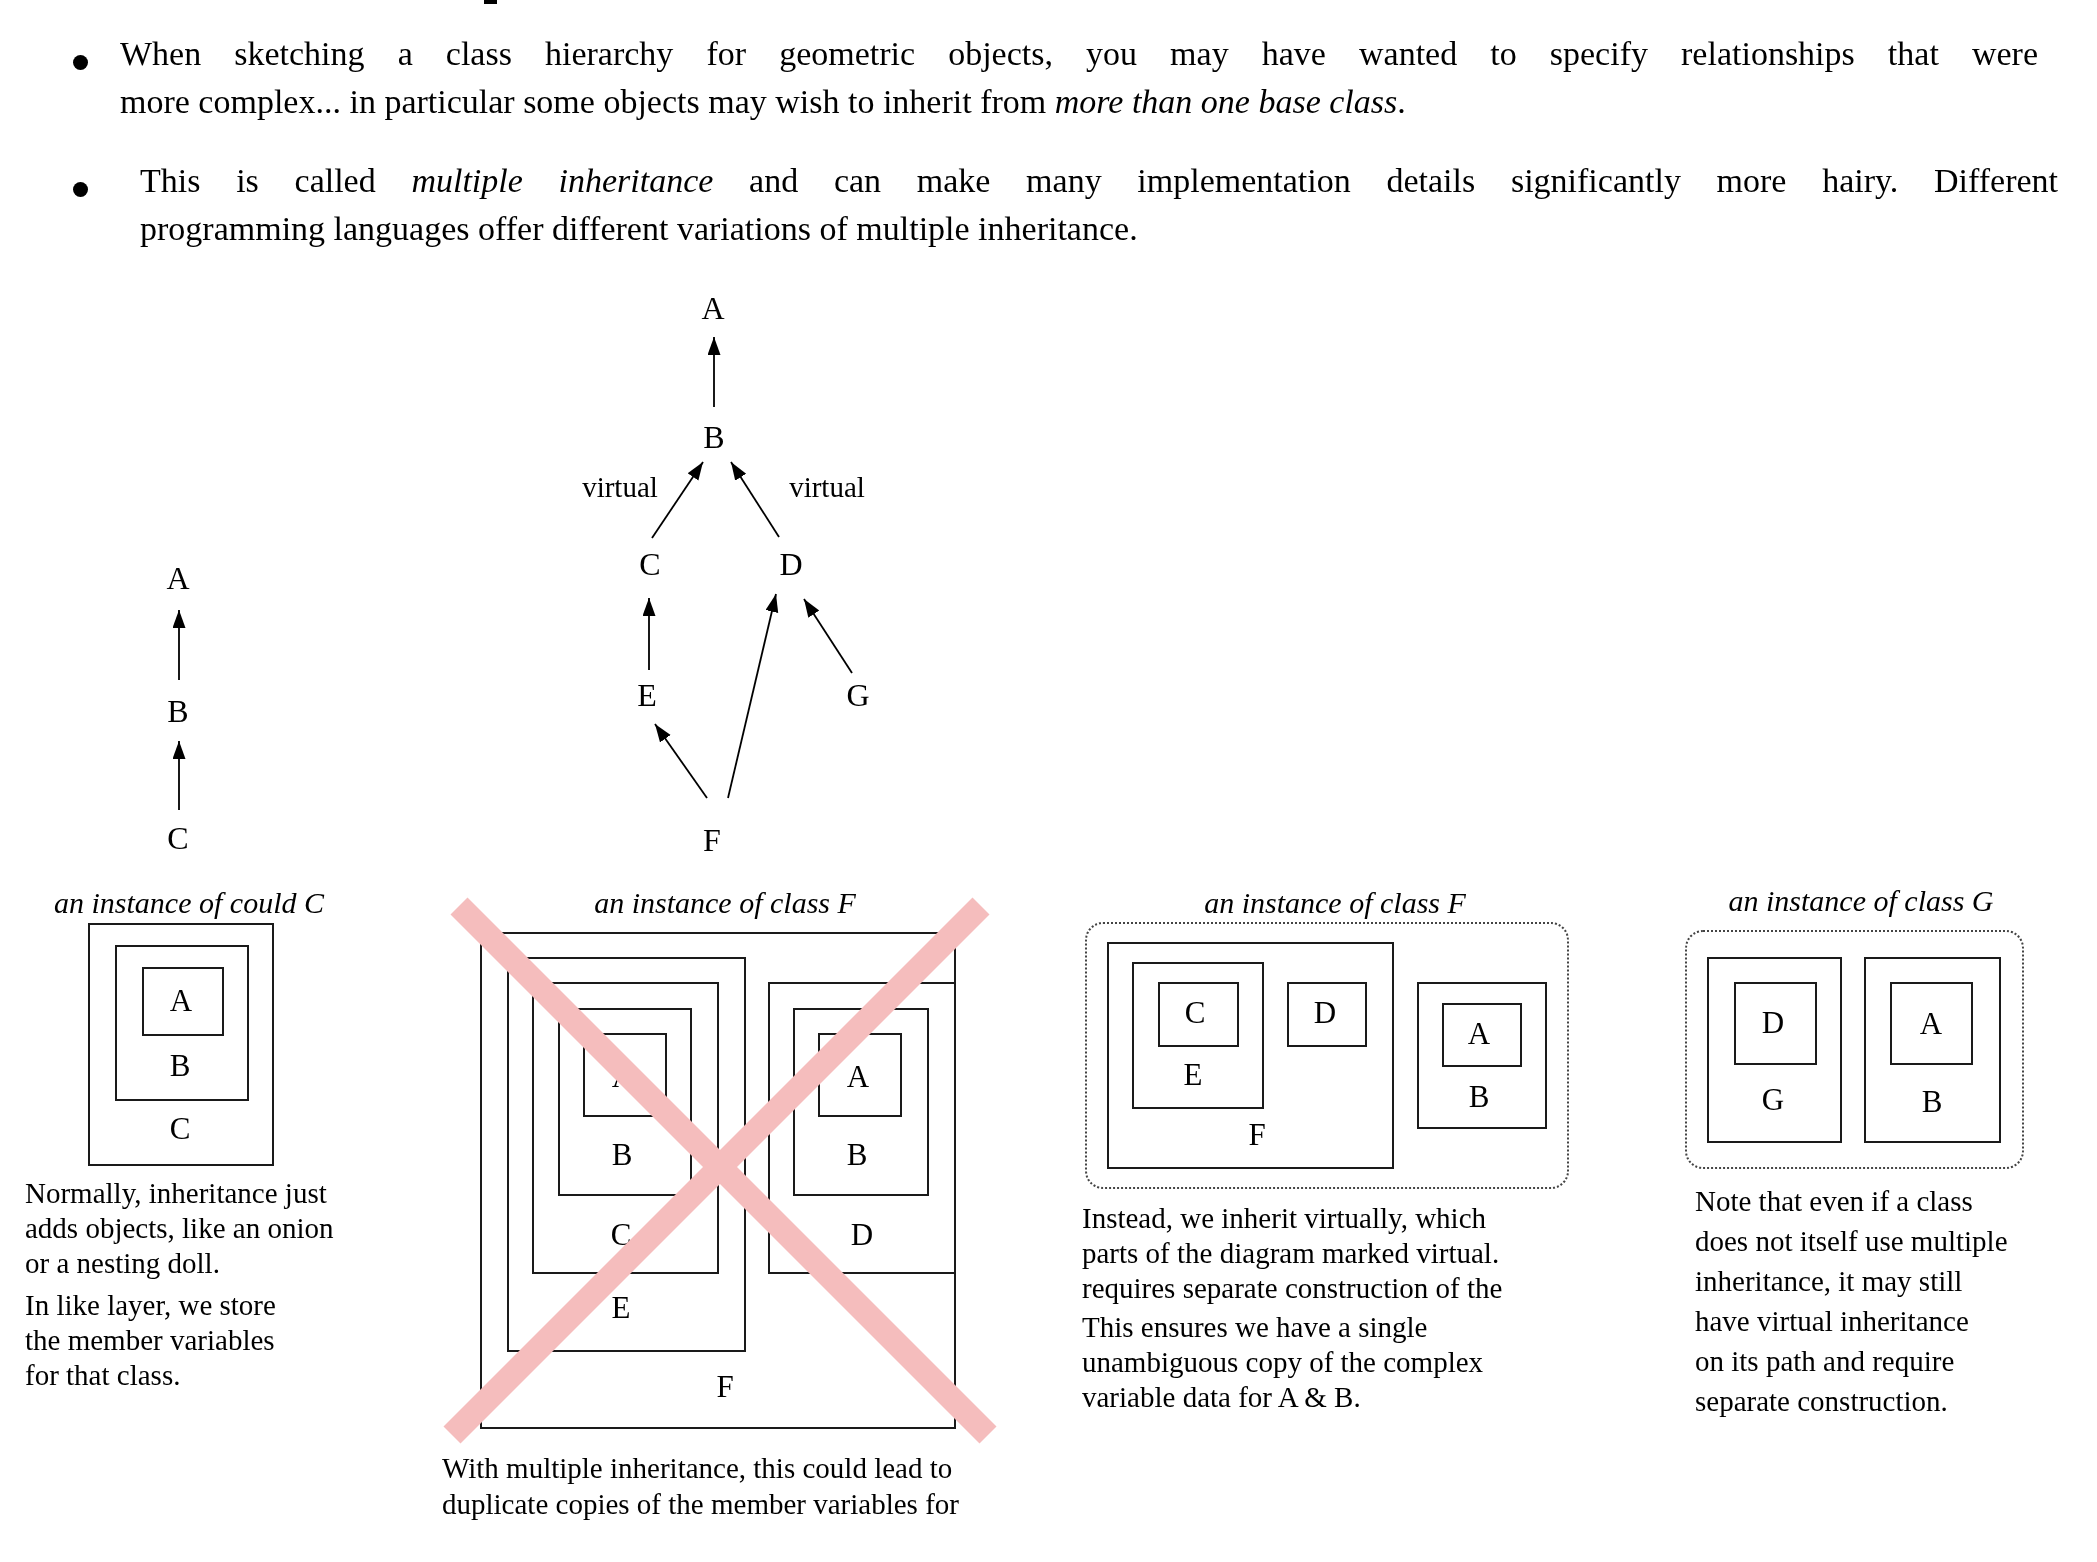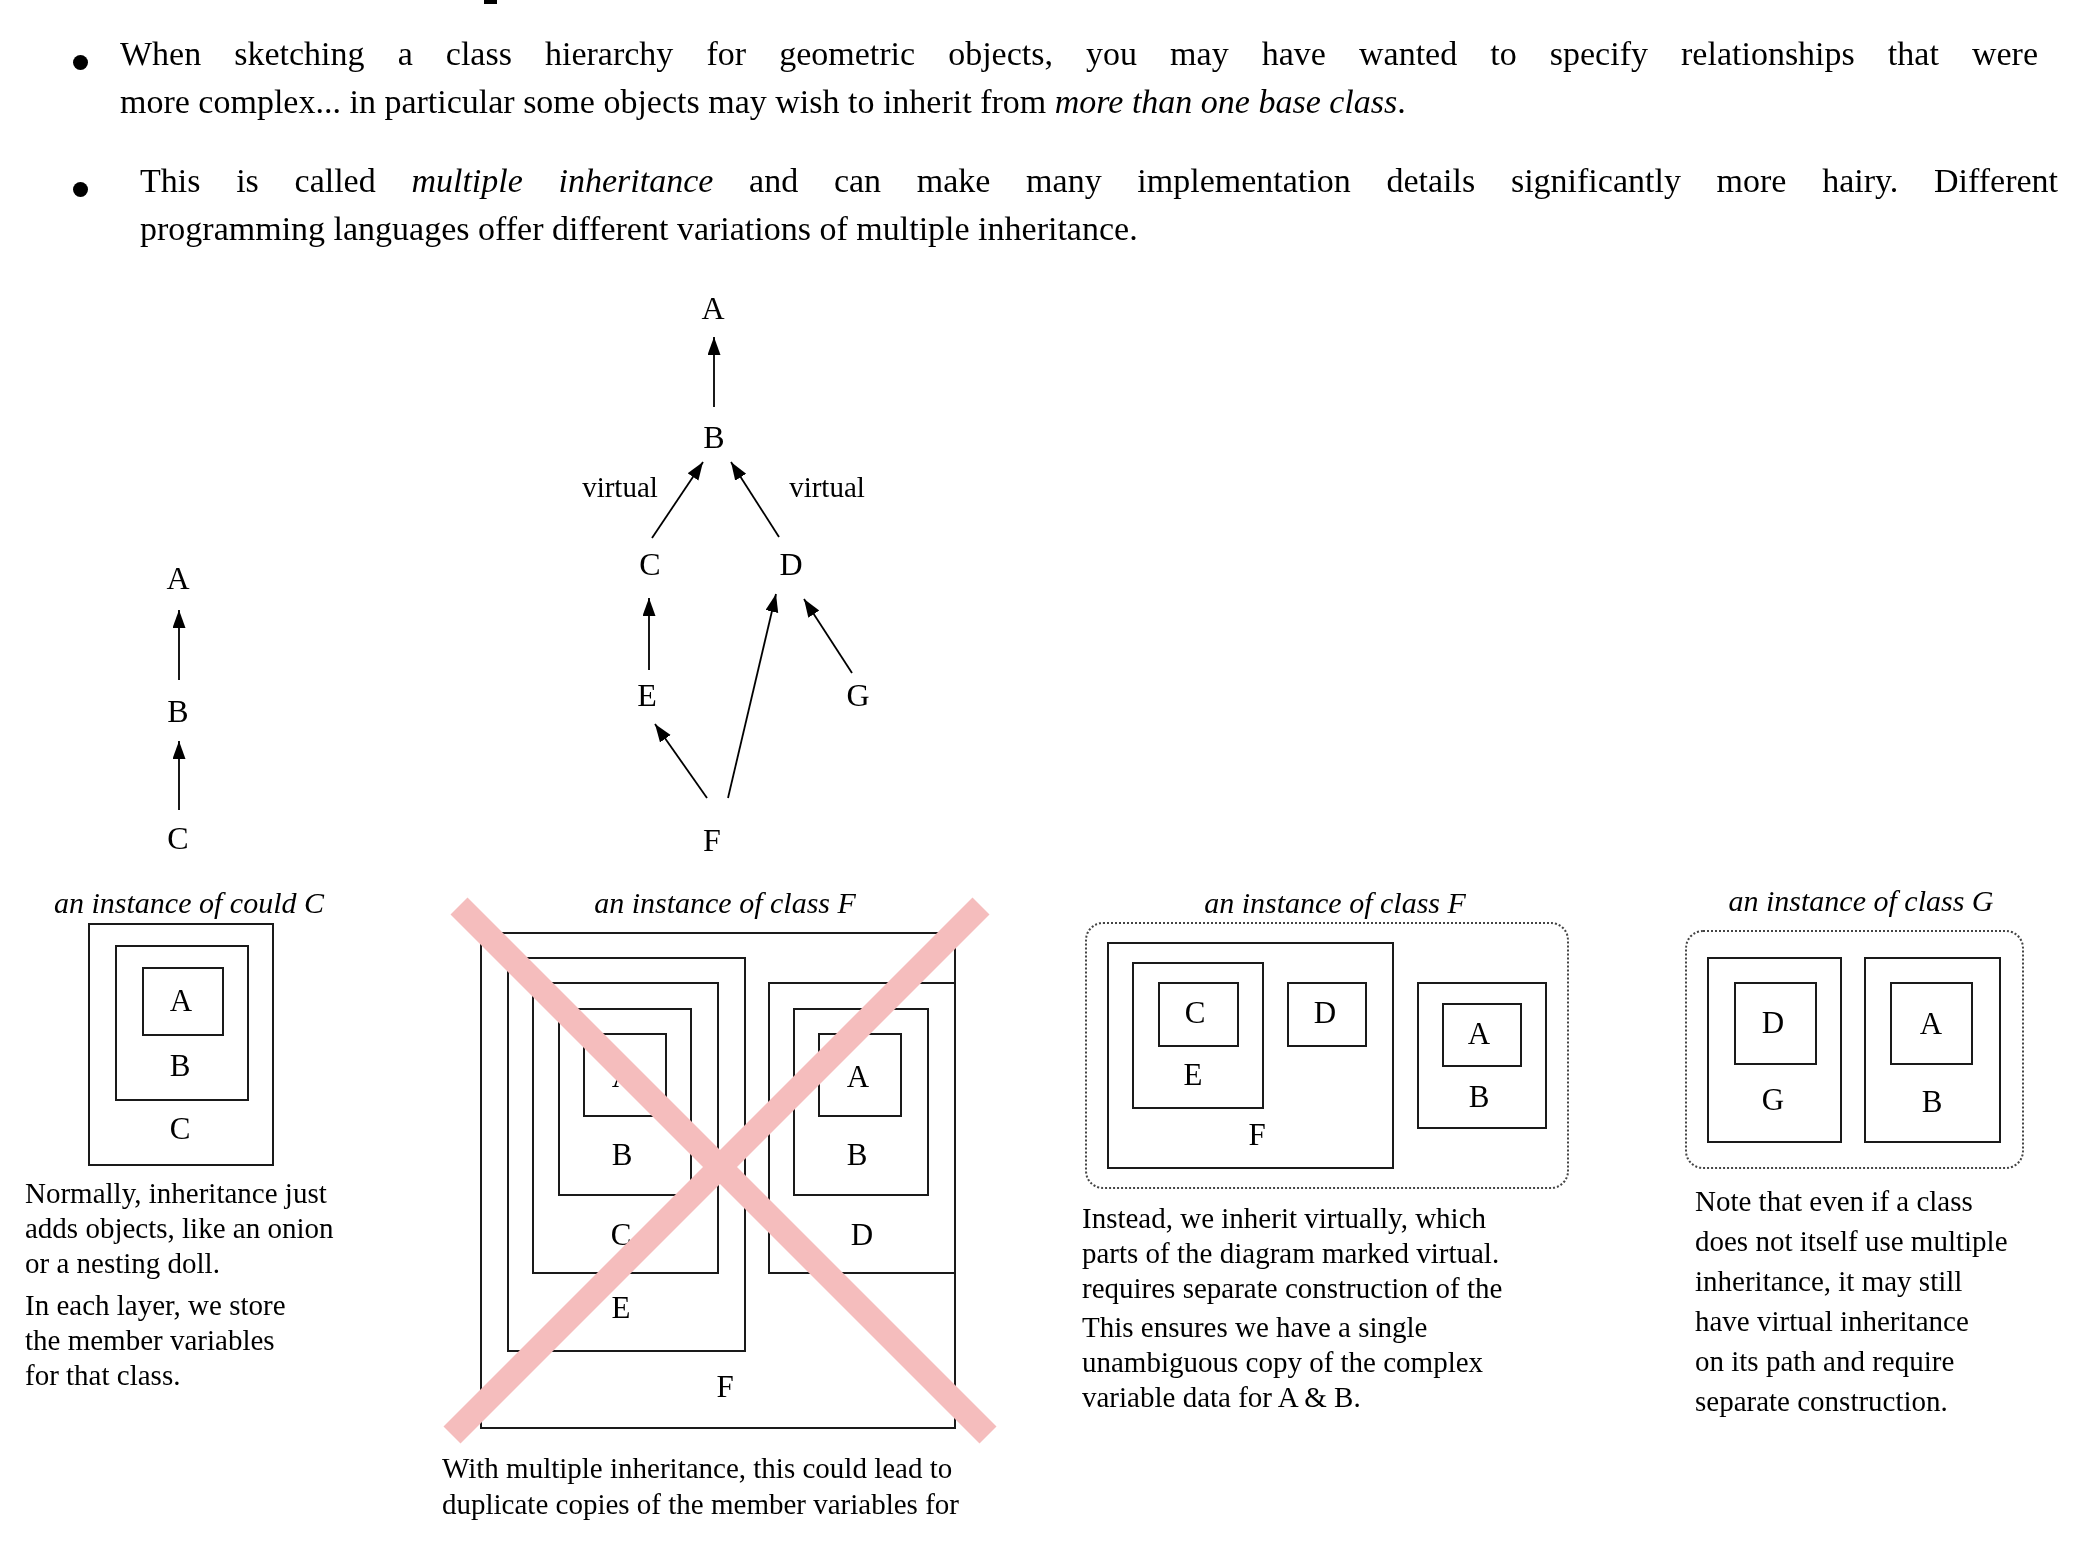--- a/index.html
+++ b/index.html
@@ -68,21 +68,21 @@
   <div class="ibox" style="left:142px;top:967px;width:78px;height:65px;"></div>
   <div class="blabel" style="left:181px;top:1001px;">A</div>
   <div class="blabel" style="left:180px;top:1066px;">B</div>
   <div class="blabel" style="left:180px;top:1129px;">C</div>
   <div class="cap" style="left:25px;top:1176px;">
     <div class="cline">Normally, inheritance just</div>
     <div class="cline">adds objects, like an onion</div>
     <div class="cline">or a nesting doll.</div>
   </div>
   <div class="cap" style="left:25px;top:1288px;">
-    <div class="cline">In each layer, we store</div>
+    <div class="cline">In like layer, we store</div>
     <div class="cline">the member variables</div>
     <div class="cline">for that class.</div>
   </div>
 </div>
 
 <div>
   <div class="ptitle" style="left:725px;top:886px;">an instance of class F</div>
   <div class="ibox" style="left:480px;top:932px;width:472px;height:493px;"></div>
   <div class="ibox" style="left:507px;top:957px;width:235px;height:391px;"></div>
   <div class="ibox" style="left:532px;top:982px;width:183px;height:288px;"></div>

